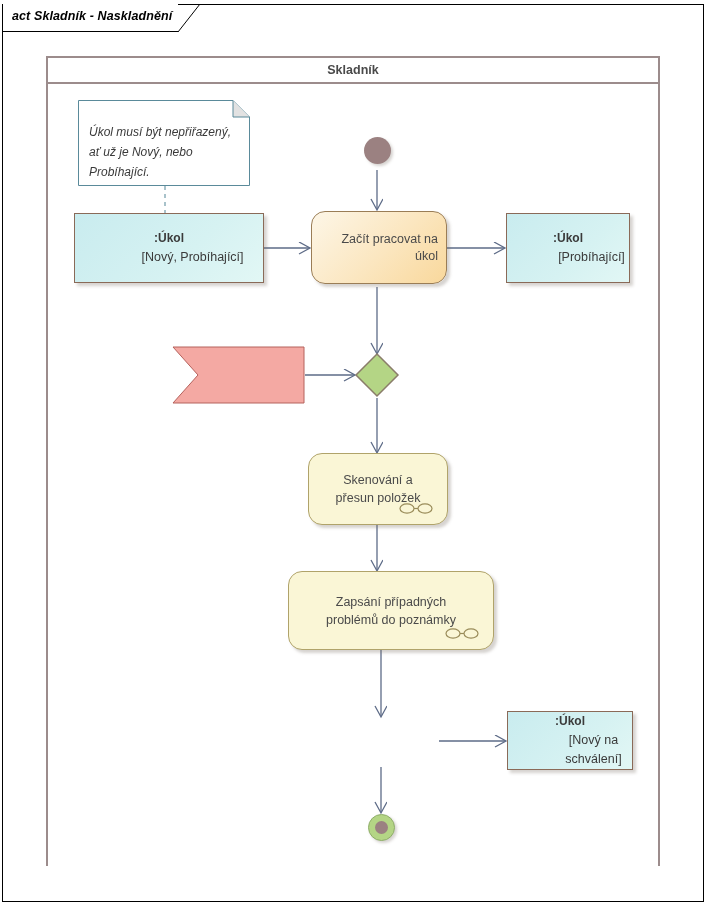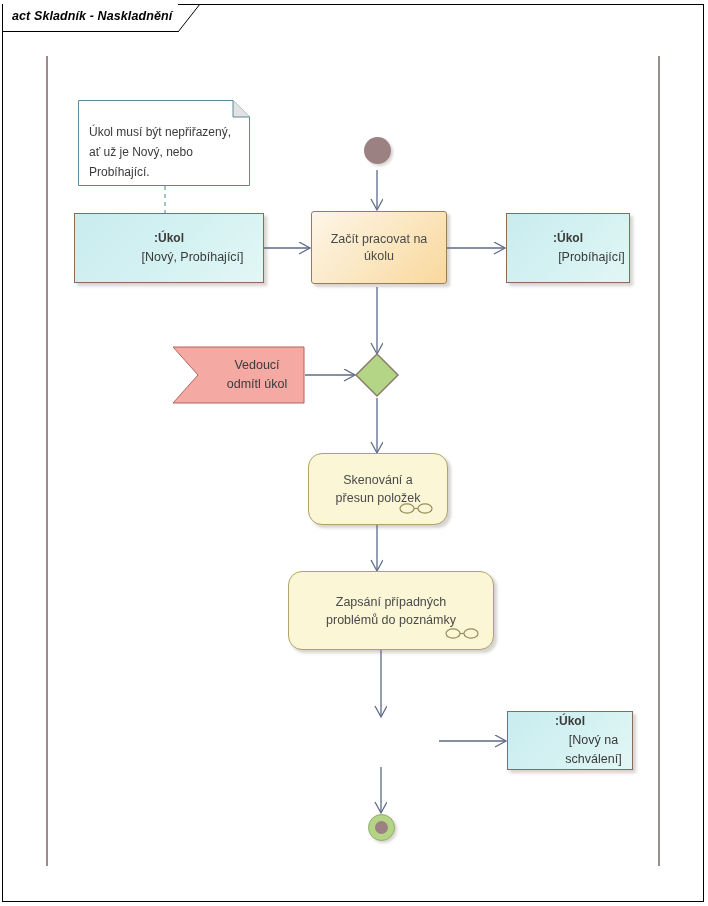--- a/index.html
+++ b/index.html
@@ -100,27 +100,28 @@
     box-sizing: border-box;
     display: flex;
     flex-direction: column;
     align-items: center;
     justify-content: center;
     text-align: center;
   }
   
   .action {
     border: 1px solid #9a7d56;
-    border-radius: 3px;
+    border-radius: 14px;
     background: linear-gradient(135deg, #fdf6e7 0%, #fbe6bf 55%, #f9d89c 100%);
     box-shadow: 3px 3px 3px rgba(120,110,100,0.30);
     color: #4a4a4a;
     font-size: 12.5px;
     line-height: 17px;
     padding: 2px 8px;
+    align-items: flex-end;
   }
   
   .subactivity {
     border: 1px solid #b0a36a;
     border-radius: 14px;
     background: #faf6d6;
     box-shadow: 3px 3px 3px rgba(120,110,100,0.30);
     color: #4a4a4a;
     font-size: 12.5px;
     line-height: 18px;
@@ -147,20 +148,21 @@
   }
   .obj-state {
     font-size: 12.5px;
     line-height: 19px;
     margin-left: 47px;
   }
   
   .note {
     position: absolute;
     box-sizing: border-box;
+    font-style: italic;
   }
   .note-text {
     position: absolute;
     left: 11px;
     top: 22px;
     width: 150px;
     font-size: 12px;
     line-height: 20px;
     color: #3a3a3a;
     text-align: left;
@@ -229,20 +231,23 @@
   <div class="frame-tab">
     <div class="frame-tab-body"></div>
     <div class="frame-tab-label">act Skladník - Naskladnění</div>
     <svg class="frame-tab-diag" viewBox="0 0 22 28">
       <path d="M0,28 L22,0" stroke="#000" stroke-width="1" fill="none"></path>
       <path d="M0,28 L0,28" stroke="#000" stroke-width="1"></path>
     </svg>
   </div>
 
   <div class="partition"></div>
+  <div class="partition-header">
+    <span class="partition-title">Skladník</span>
+  </div>
 
   <svg class="layer">
     <defs>
       <marker id="ah" markerWidth="14" markerHeight="14" refX="11" refY="6" orient="auto" markerUnits="userSpaceOnUse">
         <path d="M1,0 L12,6 L1,12" fill="none" stroke="#5d6b87" stroke-width="1.3"></path>
       </marker>
     </defs>
 
     <line x1="377" y1="170" x2="377" y2="209" stroke="#5d6b87" stroke-width="1.3" marker-end="url(#ah)"></line>
 
@@ -277,36 +282,32 @@
 
   <div class="node objnode" style="left:74px; top:213px; width:190px; height:70px;">
     <div class="obj-title">:Úkol</div>
     <div class="obj-state">[Nový, Probíhající]</div>
   </div>
 
   <div class="start-node" style="left:364px; top:137px;"></div>
 
   <div class="node action" style="left:311px; top:211px; width:136px; height:73px;">
     <div>Začít pracovat na</div>
-    <div>úkolu</div>
+    <div>úkol</div>
   </div>
 
   <div class="node objnode" style="left:506px; top:213px; width:124px; height:70px;">
     <div class="obj-title">:Úkol</div>
     <div class="obj-state">[Probíhající]</div>
   </div>
 
   <div style="position:absolute; left:172px; top:346px; width:133px; height:58px;">
     <svg width="137" height="62" viewBox="0 0 137 62">
       <path d="M1,1 L132,1 L132,57 L1,57 L26,29 Z" fill="#f4a9a3" stroke="#b5625d" stroke-width="1"></path>
     </svg>
-    <div class="signal-label">
-      <div>Vedoucí</div>
-      <div>odmítl úkol</div>
-    </div>
   </div>
 
   <div style="position:absolute; left:354px; top:352px; width:48px; height:48px;">
     <svg width="48" height="48" viewBox="0 0 48 48">
       <path d="M23,2 L44,23 L23,44 L2,23 Z" fill="#b4d585" stroke="#8a7d6a" stroke-width="1.5"></path>
     </svg>
   </div>
 
   <div class="node subactivity" style="left:308px; top:453px; width:140px; height:72px;">
     <div>Skenování a</div>

